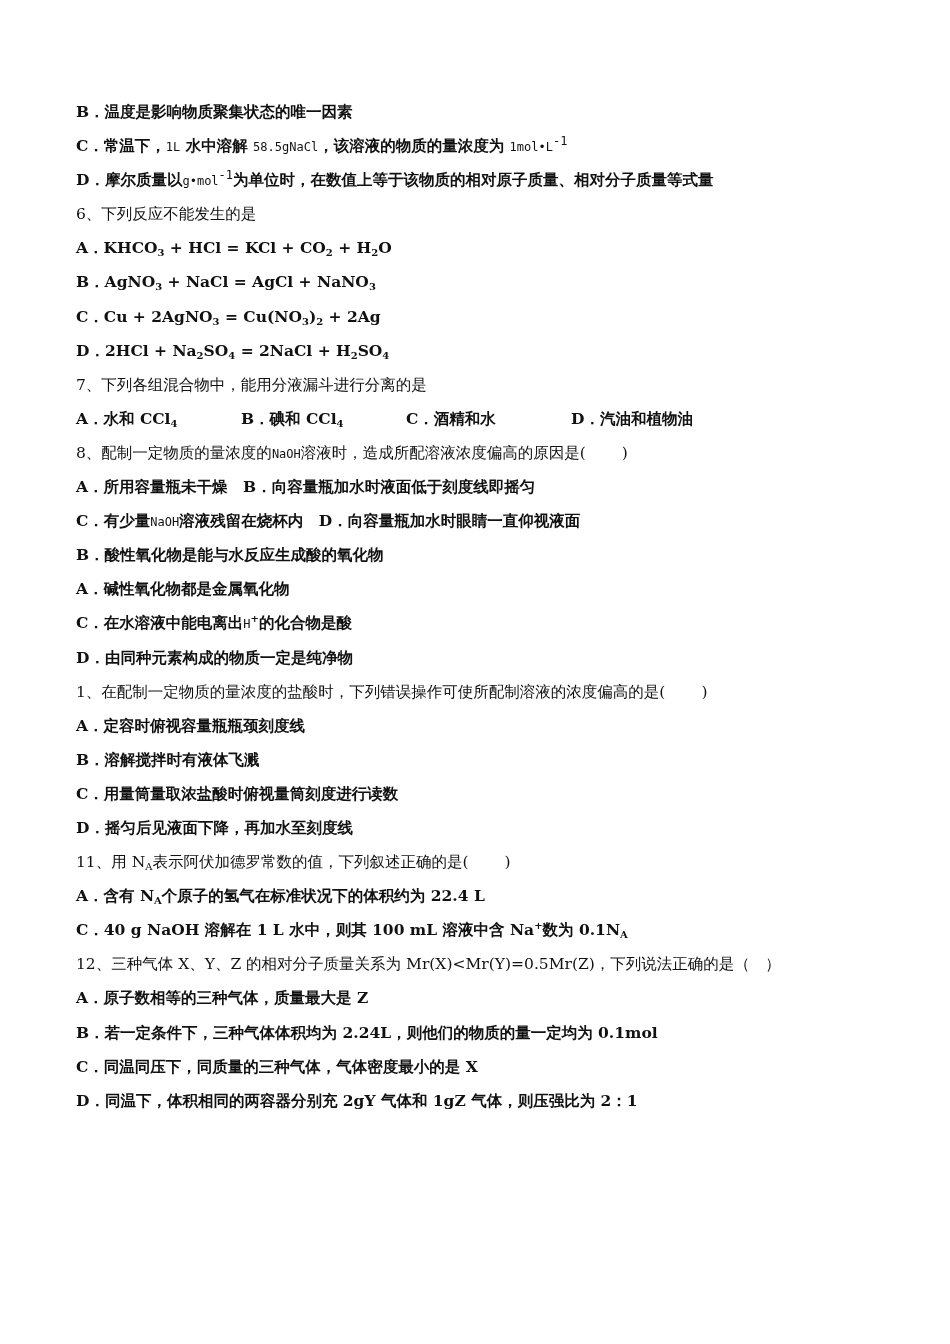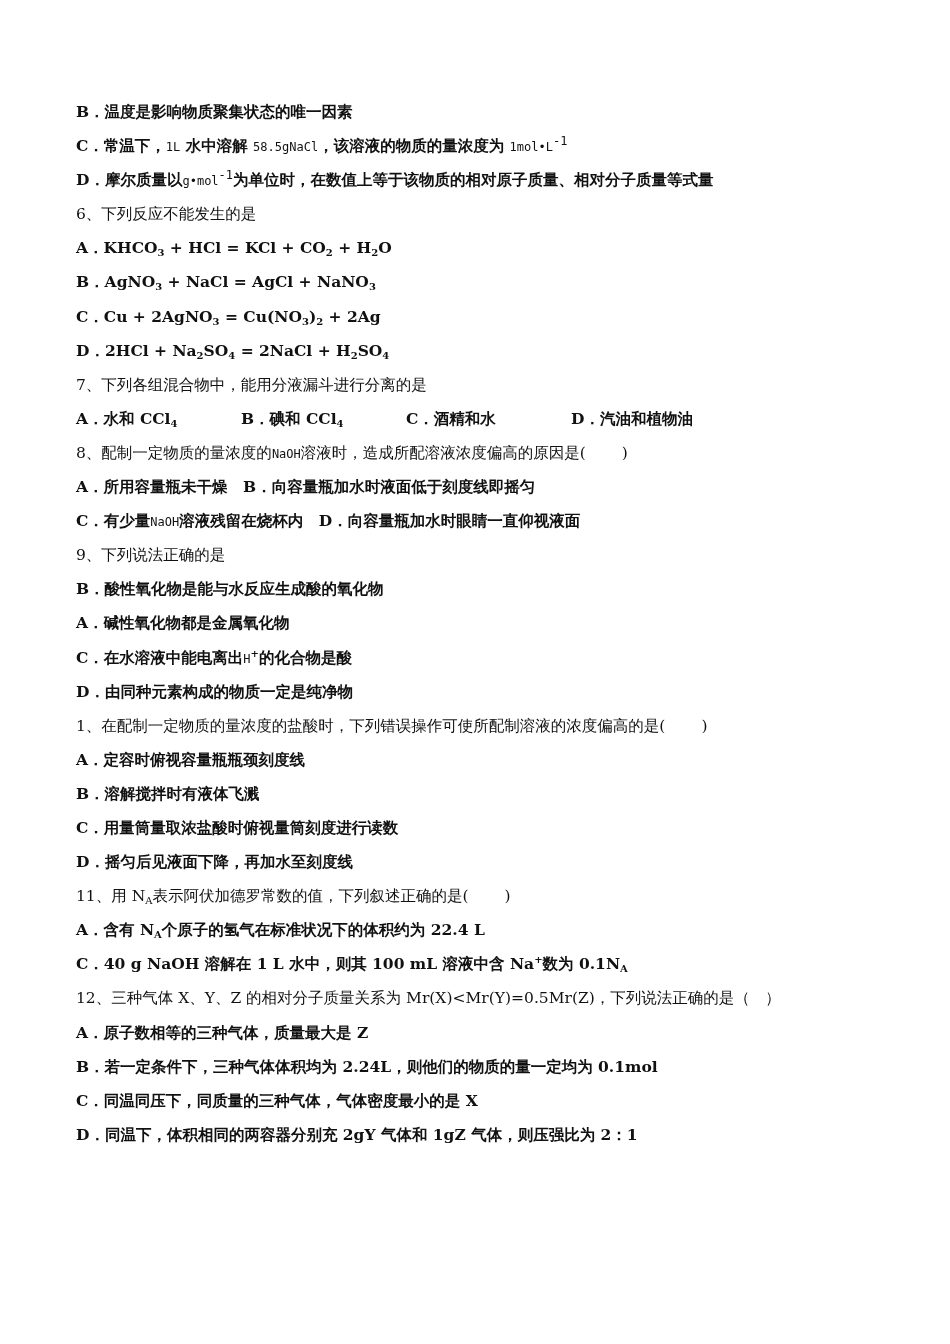--- a/index.html
+++ b/index.html
@@ -36,21 +36,20 @@
     <span><span>A．水和 CCl</span><sub>4</sub></span>
     <span><span>B．碘和 CCl</span><sub>4</sub></span>
     <span><span>C．酒精和水</span></span>
     <span><span>D．汽油和植物油</span></span>
   </div>
 
   <div class="line q"><span>8、配制一定物质的量浓度的</span><span class="mono">NaOH</span><span>溶液时，造成所配溶液浓度偏高的原因是(</span><span class="paren"></span><span>)</span></div>
   <div class="line"><span>A．所用容量瓶未干燥　B．向容量瓶加水时液面低于刻度线即摇匀</span></div>
   <div class="line"><span>C．有少量</span><span class="mono">NaOH</span><span>溶液残留在烧杯内　D．向容量瓶加水时眼睛一直仰视液面</span></div>
 
-  <div class="line q"><span>9、下列说法正确的是</span></div>
   <div class="line"><span>B．酸性氧化物是能与水反应生成酸的氧化物</span></div>
   <div class="line"><span>A．碱性氧化物都是金属氧化物</span></div>
   <div class="line"><span>C．在水溶液中能电离出</span><span class="mono">H</span><sup>+</sup><span>的化合物是酸</span></div>
   <div class="line"><span>D．由同种元素构成的物质一定是纯净物</span></div>
 
   <div class="line q"><span>1、在配制一定物质的量浓度的盐酸时，下列错误操作可使所配制溶液的浓度偏高的是(</span><span class="paren"></span><span>)</span></div>
   <div class="line"><span>A．定容时俯视容量瓶瓶颈刻度线</span></div>
   <div class="line"><span>B．溶解搅拌时有液体飞溅</span></div>
   <div class="line"><span>C．用量筒量取浓盐酸时俯视量筒刻度进行读数</span></div>
   <div class="line"><span>D．摇匀后见液面下降，再加水至刻度线</span></div>

